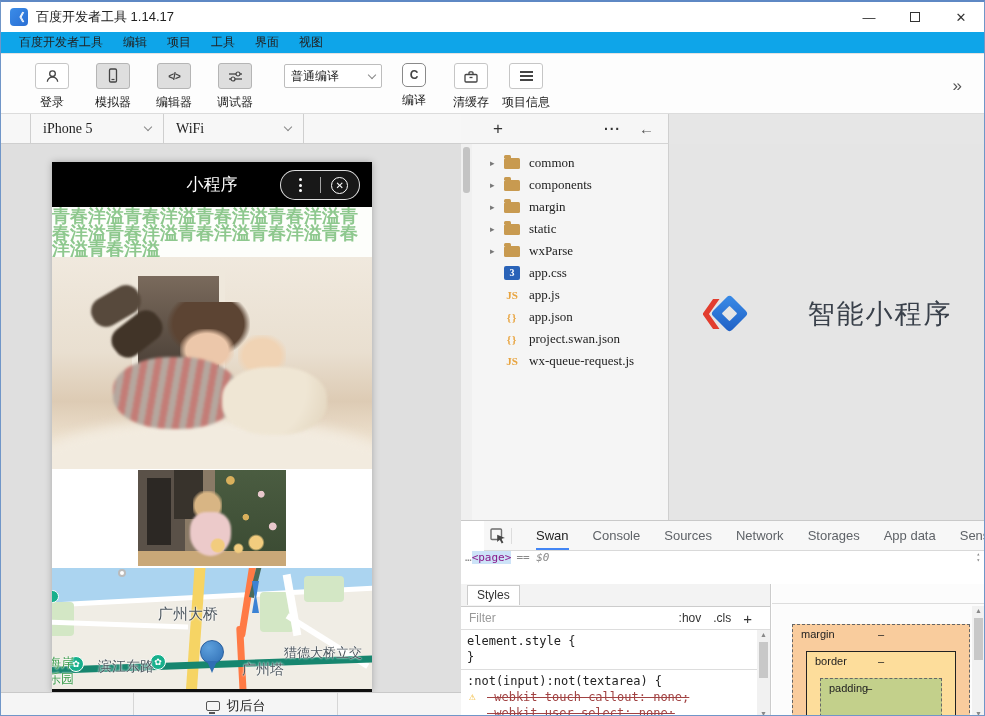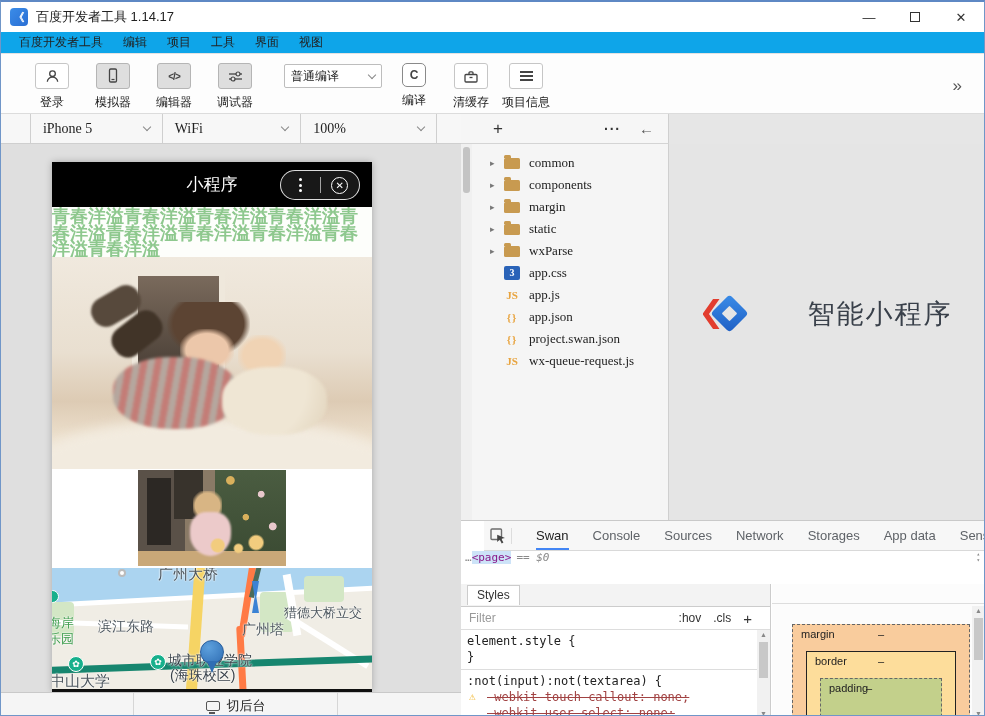--- a/index.html
+++ b/index.html
@@ -119,21 +119,21 @@
   .m-metro { position:absolute; left:-6px; top:93px; width:335px; height:7px; background:#17866f; border-radius:4px; transform:rotate(-2deg); }
   .m-node { position:absolute; left:66px; top:1px; width:8px; height:8px; border:2px solid #bbb; border-radius:50%; background:#fff; }
   .m-tower { position:absolute; left:200px; top:13px; width:7px; height:32px; background:#3b82d4;
              clip-path:polygon(0 0,100% 0,62% 50%,100% 100%,0 100%,38% 50%); }
   .m-stop { position:absolute; width:16px; height:16px; border-radius:50%; background:#17b08c; border:1.5px solid #fff;
             color:#fff; font-size:9px; display:flex; align-items:center; justify-content:center; }
   .m-pin { position:absolute; left:148px; top:72px; width:24px; height:24px; background:radial-gradient(circle at 35% 30%,#5da0dd,#2f6eb4);
            border:1px solid #2a5f9e; border-radius:50%; z-index:4; }
   .m-pin::after { content:""; position:absolute; left:6px; top:20px; border-left:5px solid transparent; border-right:5px solid transparent;
                   border-top:12px solid #2f6eb4; }
-  .m-label { position:absolute; color:#4c565e; text-shadow:0 0 2px #fff,0 0 2px #fff; white-space:nowrap; }
+  .m-label { position:absolute; color:#4c565e; text-shadow:0 0 2px #fff,0 0 2px #fff; white-space:nowrap;margin-top:40px; }
   .m-label.green { color:#3f9d4e; }
 
   
   .sim-bottom { position:absolute; left:0; top:690px; width:460px; height:26px; background:#f5f5f5; border-top:1px solid #c9c9c9; display:flex; }
   .sb-cell { height:100%; border-right:1px solid #d6d6d6; }
   .sb-cell.c1 { width:133px; }
   .sb-cell.c2 { width:204px; display:flex; align-items:center; justify-content:center; gap:7px; font-size:13px; color:#222; }
   .sb-cell.c3 { flex:1; border-right:none; }
   .icon-monitor { position:relative; width:14px; height:10px; border:1.5px solid #555; border-radius:2px; }
   .icon-monitor::after { content:""; position:absolute; left:2.5px; bottom:-4px; width:6px; height:2px; background:#555; }
@@ -297,24 +297,20 @@
     <div class="device-bar">
       <div class="dev-cell cell-blank"></div>
       <div class="dev-cell" style="width:133px">
         <span class="cell-text">iPhone 5</span>
         <span class="caret"></span>
       </div>
       <div class="dev-cell" style="width:140px">
         <span class="cell-text">WiFi</span>
         <span class="caret"></span>
       </div>
-      <div class="dev-cell" style="width:137px">
-        <span class="cell-text">100%</span>
-        <span class="caret"></span>
-      </div>
       <div class="dev-cell" style="flex:1;border-right:none"></div>
     </div>
     <div class="tree-header">
       <span class="th-plus">+</span>
       <span class="th-more">···</span>
       <span class="th-back">←</span>
     </div>
     <div class="band-right"></div>
   </div>
 

